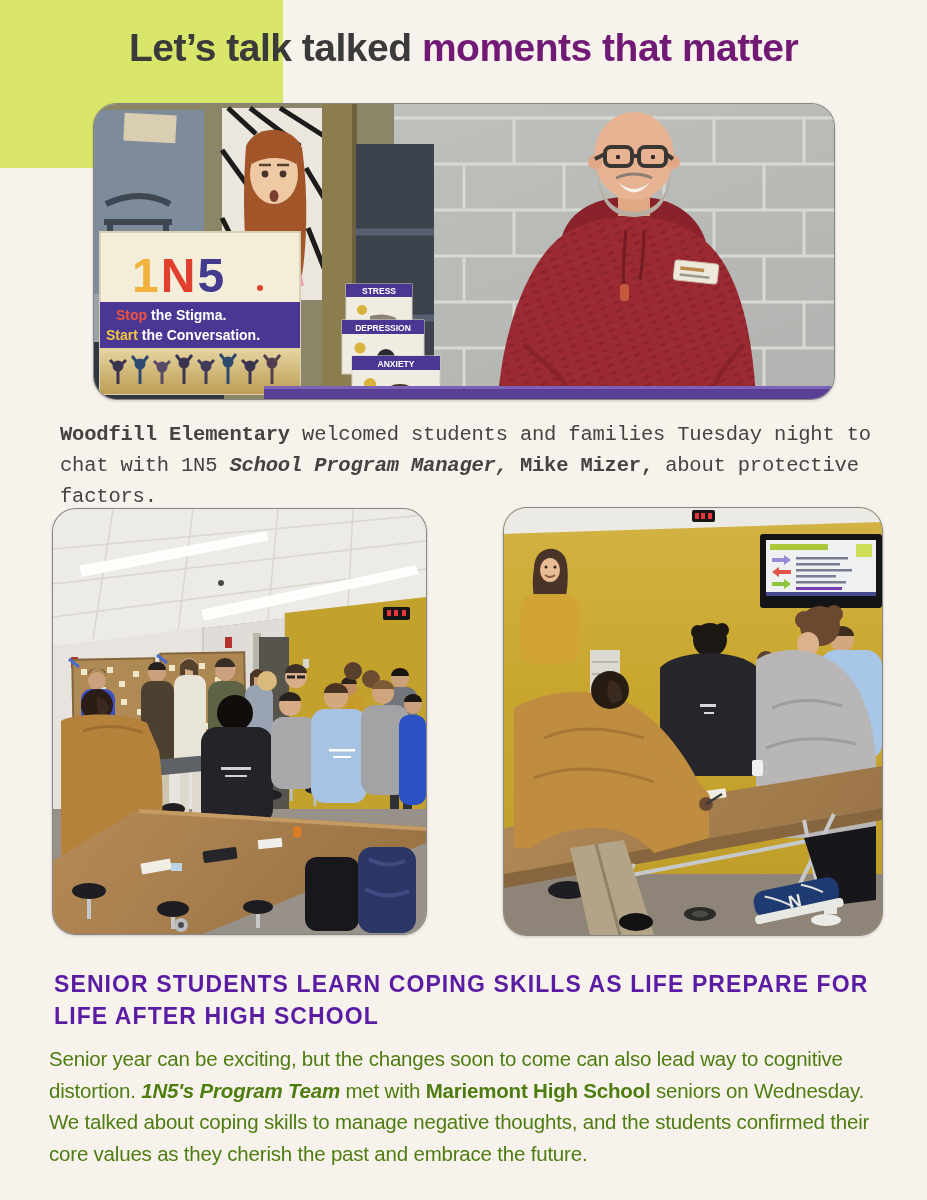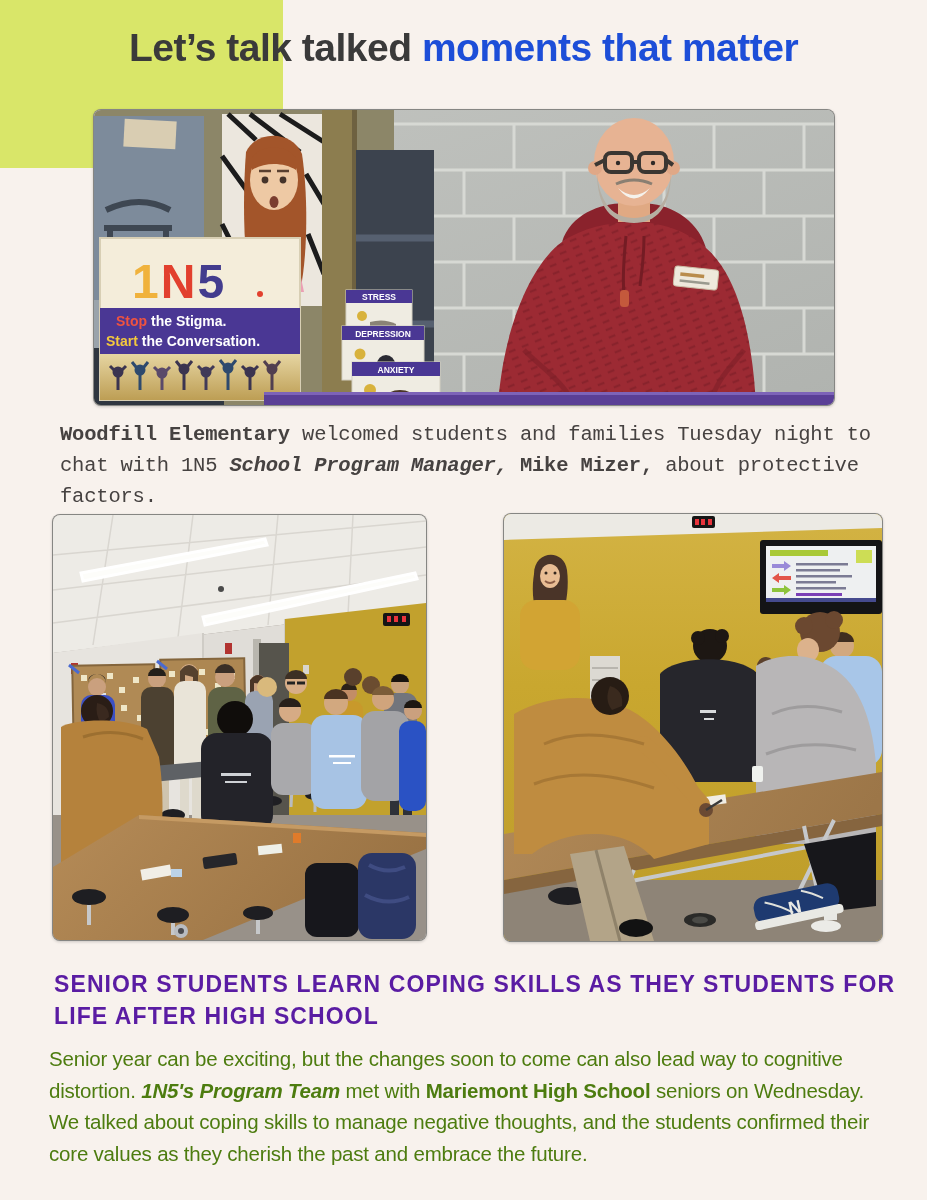--- a/index.html
+++ b/index.html
@@ -1,23 +1,23 @@
 <!DOCTYPE html>
 <html><head>
 <meta charset="utf-8">
 <style>
   html,body{margin:0;padding:0;}
   body{width:927px;height:1200px;font-family:"Liberation Sans","DejaVu Sans",sans-serif;}
   .page{position:relative;width:927px;height:1200px;background:#f8f2ed;overflow:hidden;}
   .green-block{position:absolute;left:0;top:0;width:283px;height:168px;background:#d9e669;}
   .title{position:absolute;top:26px;left:0;width:927px;text-align:center;font-size:39px;
          font-weight:bold;letter-spacing:-0.5px;color:#3a3a3a;white-space:pre-wrap;margin:0;}
-  .title .hl{color:#1d4ed8;}
-  .photo{position:absolute;border-radius:8px;overflow:hidden;border:1px solid rgba(45,45,45,.45);
-         box-shadow:0 1px 3px rgba(0,0,0,.18);background:#cfcfcb;margin-top:6px;}
+  .title .hl{color:#701a75;}
+  .photo{position:absolute;border-radius:24px;overflow:hidden;border:1px solid rgba(45,45,45,.45);
+         box-shadow:0 1px 3px rgba(0,0,0,.18);background:#cfcfcb;}
   .photo svg{display:block;width:100%;height:100%;}
   .photo1{left:93px;top:103px;width:740px;height:295px;}
   .photo2{left:52px;top:508px;width:373px;height:425px;}
   .photo3{left:503px;top:507px;width:378px;height:427px;}
   .caption{position:absolute;left:60px;top:419px;width:816px;margin:0;font-size:20.5px;
            line-height:31px;color:#464241;white-space:pre-wrap;letter-spacing:-0.2px;font-family:Liberation Mono, monospace;}
   .b{font-weight:bold;}
   .bi{font-weight:bold;font-style:italic;}
   .section-heading{position:absolute;left:54px;top:969px;width:845px;margin:0;font-size:23px;
            line-height:31.5px;font-weight:bold;color:#5a1ca3;letter-spacing:1.1px;}
@@ -514,17 +514,17 @@
         <rect x="250" y="376" width="86" height="27" rx="11" fill="#1e3a70"></rect>
         <rect x="248" y="399" width="90" height="9" rx="4" fill="#e9e9e4"></rect>
         <path d="M262 382 q14 6 26 16 M300 378 q10 4 20 12" stroke="#dfe0da" stroke-width="2" fill="none"></path>
         <text x="284" y="399" font-size="18" font-weight="bold" fill="#e9e9e4">N</text>
       </g>
       <ellipse cx="196" cy="406" rx="16" ry="7" fill="#2a2a28"></ellipse>
         <ellipse cx="196" cy="406" rx="8" ry="3.5" fill="#4a4a46"></ellipse>
     </svg>
   </div>
 
-  <h2 class="section-heading">SENIOR STUDENTS LEARN COPING SKILLS AS THEY STUDENTS FOR LIFE AFTER HIGH SCHOOL</h2>
+  <h2 class="section-heading">SENIOR STUDENTS LEARN COPING SKILLS AS LIFE PREPARE FOR LIFE AFTER HIGH SCHOOL</h2>
 
   <p class="body-text"><span>Senior year can be exciting, but the changes soon to come can also lead way to cognitive distortion. </span><span class="bi">1N5's Program Team</span><span> met with </span><span class="b">Mariemont High School</span><span> seniors on Wednesday. We talked about coping skills to manage negative thoughts, and the students confirmed their core values as they cherish the past and embrace the future.</span></p>
 
 </div>
 
 </body></html>

